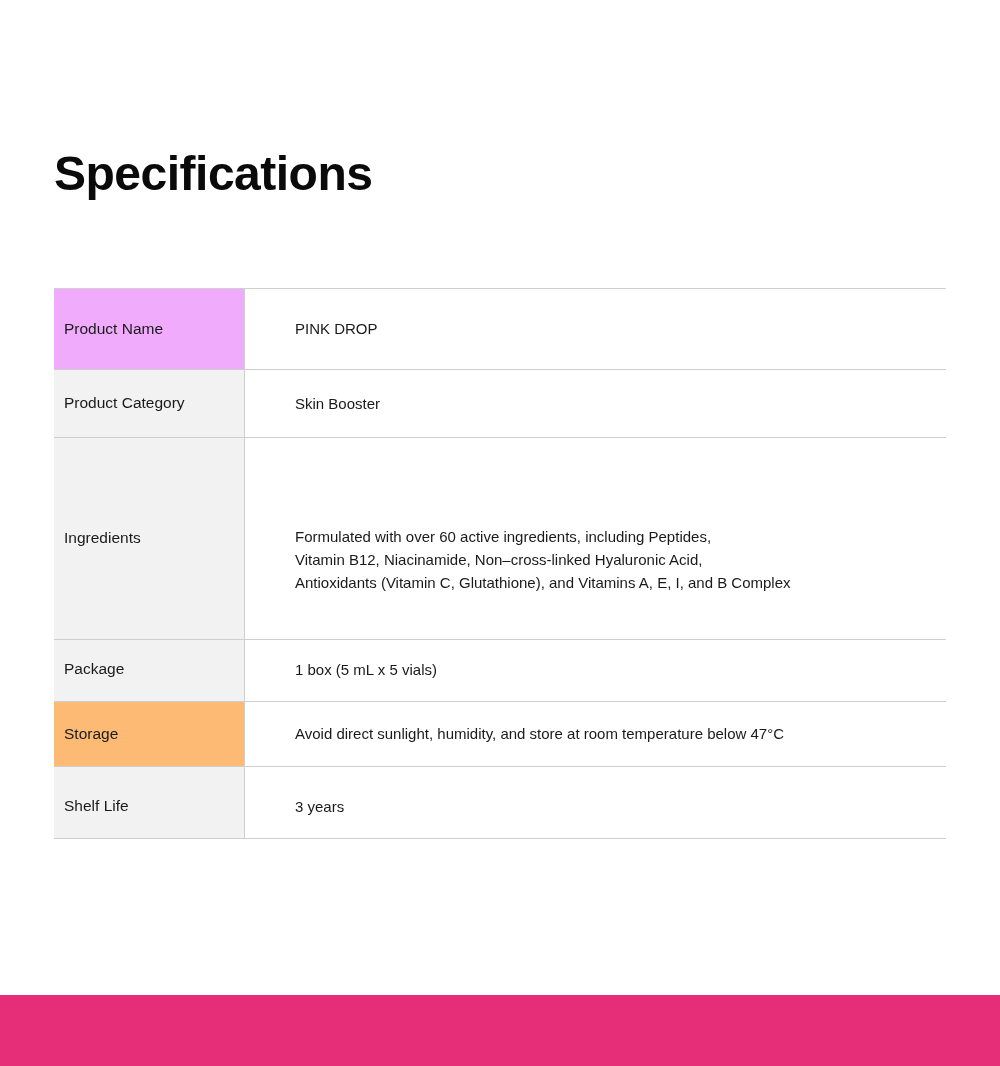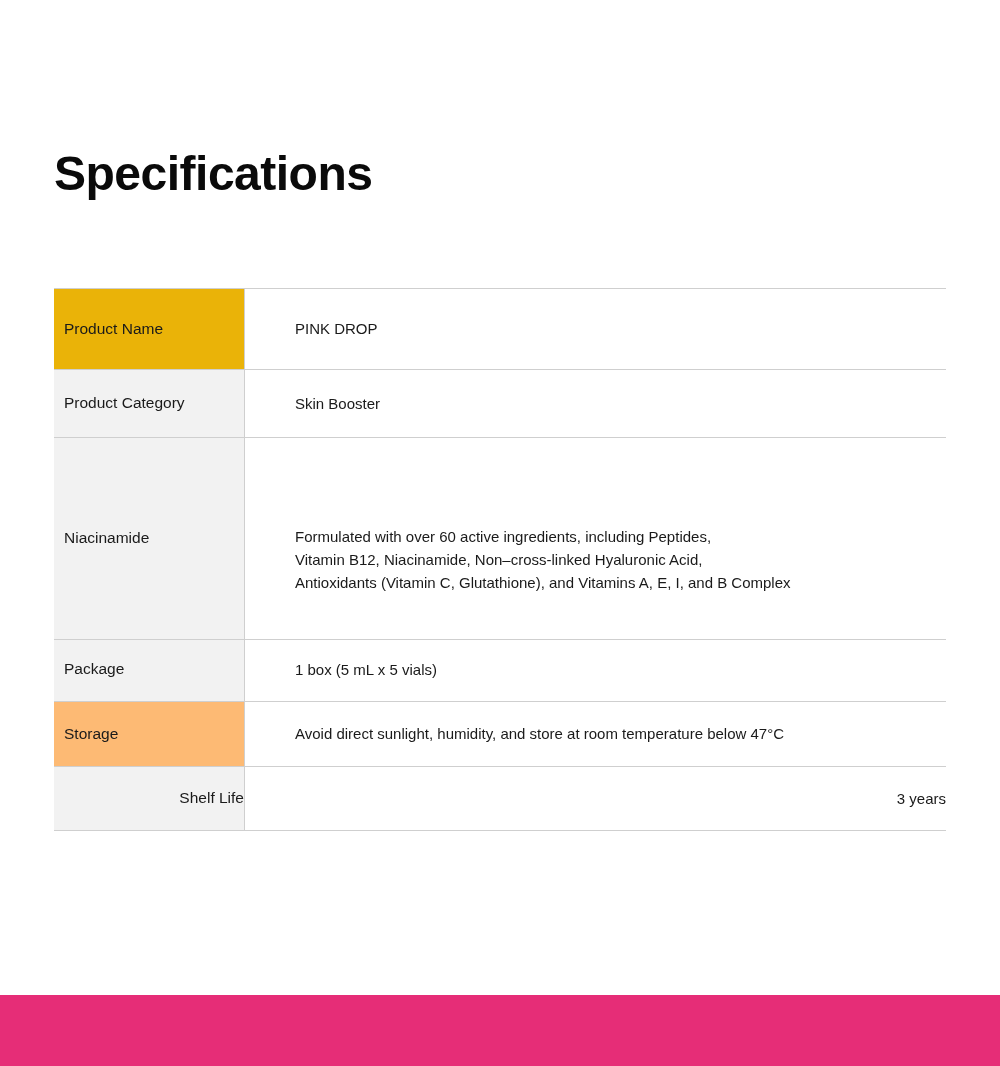--- a/index.html
+++ b/index.html
@@ -65,50 +65,50 @@
     line-height: 1.55;
     white-space: pre-line;
   }
   tr.row-name td { height: 40px; }
   tr.row-name td.label, tr.row-name td.value { padding-top: 20px; padding-bottom: 20px; }
   tr.row-category td.label, tr.row-category td.value { padding-top: 22px; padding-bottom: 22px; }
   tr.row-ingredients td.label { padding-top: 90px; padding-bottom: 90px; }
   tr.row-ingredients td.value { padding-top: 60px; }
   tr.row-package td.label, tr.row-package td.value { padding-top: 18px; padding-bottom: 20px; }
   tr.row-storage td.label, tr.row-storage td.value { padding-top: 20px; padding-bottom: 20px; }
-  tr.row-shelf td.label, tr.row-shelf td.value { padding-top: 20px; padding-bottom: 20px; text-align: right; }
+  tr.row-shelf td.label, tr.row-shelf td.value { padding-top: 28px; padding-bottom: 20px; }
   .footer-bar {
     position: absolute;
     left: 0;
     bottom: 0;
     width: 1000px;
     height: 87px;
     background: #e62d77;
   }
 </style>
 </head>
 <body>
 
 <div class="page">
 
   <h1 class="title">Specifications</h1>
 
   <table class="spec-table">
     <tbody>
       <tr class="row-name" style="border-top-color: rgb(207, 207, 207);">
-        <td class="label" style="background: #eab308; border-right-color: rgb(207, 207, 207);">Product Name</td>
+        <td class="label" style="background: #f0abfc; border-right-color: rgb(207, 207, 207);">Product Name</td>
         <td class="value">PINK DROP</td>
       </tr>
       <tr class="row-category" style="border-top-color: rgb(207, 207, 207);">
         <td class="label" style="background: rgb(242, 242, 242); border-right-color: rgb(207, 207, 207);">Product
 Category</td>
         <td class="value">Skin Booster</td>
       </tr>
       <tr class="row-ingredients" style="border-top-color: rgb(207, 207, 207);">
-        <td class="label" style="background: rgb(242, 242, 242); border-right-color: rgb(207, 207, 207);">Niacinamide</td>
+        <td class="label" style="background: rgb(242, 242, 242); border-right-color: rgb(207, 207, 207);">Ingredients</td>
         <td class="value">Formulated with over 60 active ingredients, including Peptides,
 Vitamin B12, Niacinamide, Non–cross-linked Hyaluronic Acid,
 Antioxidants (Vitamin C, Glutathione), and Vitamins A, E, I, and B Complex</td>
       </tr>
       <tr class="row-package" style="border-top-color: rgb(207, 207, 207);">
         <td class="label" style="background: rgb(242, 242, 242); border-right-color: rgb(207, 207, 207);">Package</td>
         <td class="value">1 box (5 mL x 5 vials)</td>
       </tr>
       <tr class="row-storage" style="border-top-color: rgb(207, 207, 207);">
         <td class="label" style="background: #fdba74; border-right-color: rgb(207, 207, 207);">Storage</td>

